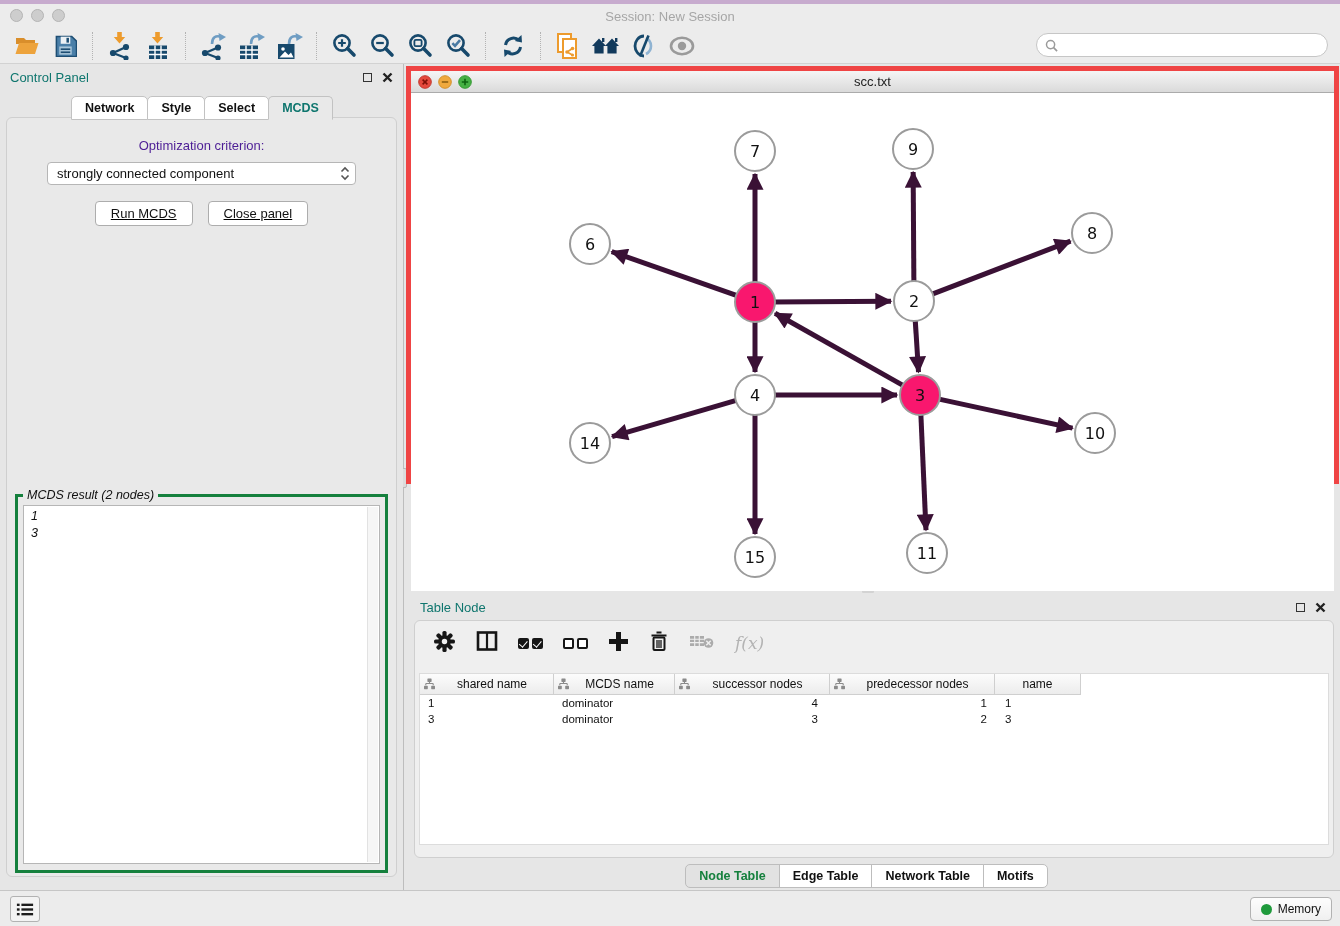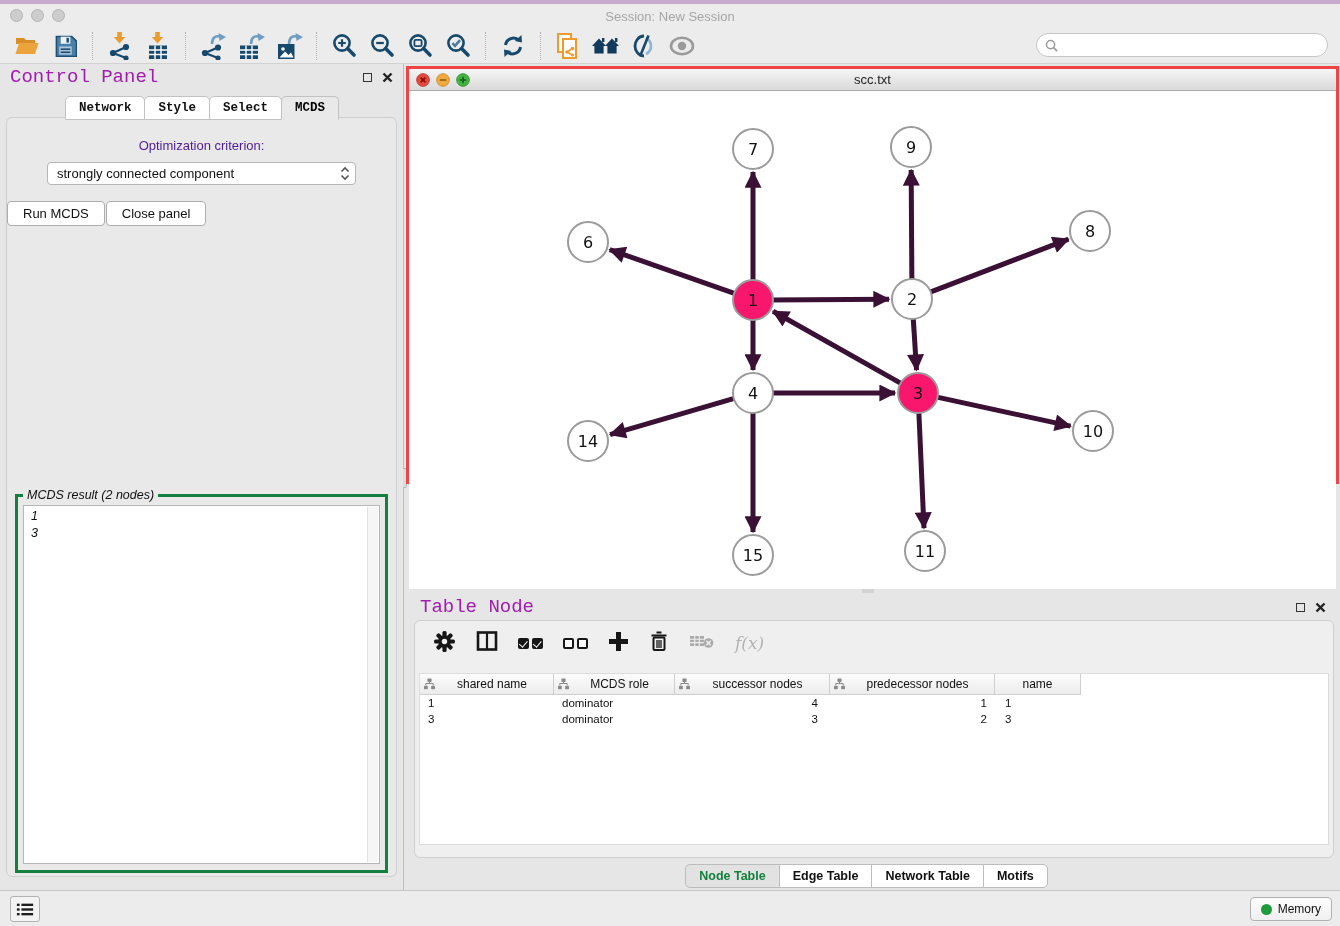--- a/index.html
+++ b/index.html
@@ -25,47 +25,47 @@
   .searchbox input{border:none;outline:none;flex:1;font-size:12px;margin-left:5px;
                    font-family:"Liberation Sans",sans-serif;background:transparent;}
   
   .vsplit{position:absolute;left:403px;top:64px;bottom:36px;width:1px;background:#bdbdbd;}
   .vgrip{position:absolute;left:398px;top:468px;width:9px;height:20px;background:#dcdcdc;
          border:1px solid #b9b9b9;border-radius:2px;}
   .hgrip{position:absolute;left:862px;top:586px;width:12px;height:7px;background:#d3d3d3;border-radius:1px;}
   
   .cpanel{position:absolute;left:0;top:64px;width:403px;height:824px;background:#e6e6e6;}
   .panel-head{height:26px;display:flex;align-items:center;padding:0 10px;}
-  .panel-title{font-size:19px;color:#a21caf;font-family:Liberation Mono, monospace;}
+  .panel-title{font-size:13px;color:#0f766e;}
   .panel-head .spacer{flex:1;}
   .float-ico{width:9px;height:9px;border:1.6px solid #333;margin-right:10px;}
   .close-ico{font-size:0;}
-  .tabsrow{position:absolute;left:0;right:0;top:32px;display:flex;justify-content:center;z-index:2;font-family:Liberation Mono, monospace;}
+  .tabsrow{position:absolute;left:0;right:0;top:32px;display:flex;justify-content:center;z-index:2;}
   .tab{border:1px solid #c2c2c2;background:#fff;color:#111;font-size:12.5px;font-weight:700;
        padding:4px 13px;border-radius:5px 5px 0 0;margin-right:-1px;}
-  .tab.active{background:#e9e9e9;color:#000000;border-bottom-color:#e9e9e9;}
+  .tab.active{background:#e9e9e9;color:#0f766e;border-bottom-color:#e9e9e9;}
   .cbody{position:absolute;left:6px;right:6px;top:53px;bottom:11px;background:#e9e9e9;
          border:1px solid #cfcfcf;border-radius:6px;}
   .opt-label{text-align:center;font-size:13px;color:#4c1d95;margin-top:20px;}
   .dropdown{width:309px;height:23px;margin:9px auto 16px;background:#fff;border:1px solid #b6b6b6;
             border-radius:4px;display:flex;align-items:center;padding:0 4px 0 9px;font-size:13px;color:#111;}
   .dropdown .ddtext{flex:1;}
-  .btnrow{display:flex;gap:1px;margin-top:12px;}
+  .btnrow{display:flex;justify-content:center;gap:15px;margin-top:12px;text-decoration:underline;}
   .pushbtn{background:#fff;border:1px solid #adadad;border-radius:4px;font-size:13px;color:#111;
            padding:4px 15px;font-family:"Liberation Sans",sans-serif;}
   .groupbox{position:absolute;left:8px;right:8px;top:376px;bottom:3px;border:3px solid #15803d;font-style:italic;}
   .legend{position:absolute;top:-9px;left:5px;background:#e9e9e9;padding:0 4px;font-size:12.5px;color:#111;}
   .result-area{position:absolute;top:8px;left:5px;right:5px;bottom:6px;background:#fff;
                border:1px solid #b6b6b6;font-size:12.5px;color:#111;line-height:17px;
                padding:2px 0 0 7px;overflow:hidden;}
   .result-scroll{position:absolute;top:1px;right:1px;bottom:1px;width:11px;background:#f6f6f6;
                  border-left:1px solid #e2e2e2;}
   
   .netwin{position:absolute;left:406px;top:66px;width:933px;height:418px;background:#3b82f6;
-          border:3px solid #ef4444;}
+          border:5px solid #ef4444;}
   .net-titlebar{height:22px;background:linear-gradient(#f5f5f5,#dadada);border-bottom:1px solid #ababab;
                 position:relative;display:flex;align-items:center;}
   .net-title{width:100%;text-align:center;font-size:13px;color:#222;}
   .net-tl{position:absolute;left:7px;top:4px;display:flex;gap:6px;}
   .net-canvas{position:relative;width:100%;height:498px;background:#fff;}
   .net-canvas svg{display:block;}
   
   .tpanel{position:absolute;left:406px;top:594px;width:934px;height:292px;}
   .tbody-panel{position:absolute;left:8px;right:6px;top:26px;bottom:28px;background:#efefef;
                border:1px solid #cfcfcf;border-radius:6px;}
@@ -474,21 +474,21 @@
             </svg>
             <span class="thlabel">shared name</span>
           </div>
           <div class="th" style="width:121px;">
             <svg width="11" height="12" viewBox="0 0 11 12">
               <rect x="3.4" y="0.5" width="4.2" height="3.4" rx="0.6" fill="#8a8a8a"></rect>
               <path d="M5.5 3.9 v1.6 M1.8 5.5 h7.4 M1.8 5.5 v1.8 M9.2 5.5 v1.8" stroke="#8a8a8a" stroke-width="1.1" fill="none"></path>
               <rect x="0" y="7.8" width="3.8" height="3.4" rx="0.6" fill="#8a8a8a"></rect>
               <rect x="7.2" y="7.8" width="3.8" height="3.4" rx="0.6" fill="#8a8a8a"></rect>
             </svg>
-            <span class="thlabel">MCDS role</span>
+            <span class="thlabel">MCDS name</span>
           </div>
           <div class="th" style="width:155px;">
             <svg width="11" height="12" viewBox="0 0 11 12">
               <rect x="3.4" y="0.5" width="4.2" height="3.4" rx="0.6" fill="#8a8a8a"></rect>
               <path d="M5.5 3.9 v1.6 M1.8 5.5 h7.4 M1.8 5.5 v1.8 M9.2 5.5 v1.8" stroke="#8a8a8a" stroke-width="1.1" fill="none"></path>
               <rect x="0" y="7.8" width="3.8" height="3.4" rx="0.6" fill="#8a8a8a"></rect>
               <rect x="7.2" y="7.8" width="3.8" height="3.4" rx="0.6" fill="#8a8a8a"></rect>
             </svg>
             <span class="thlabel">successor nodes</span>
           </div>

